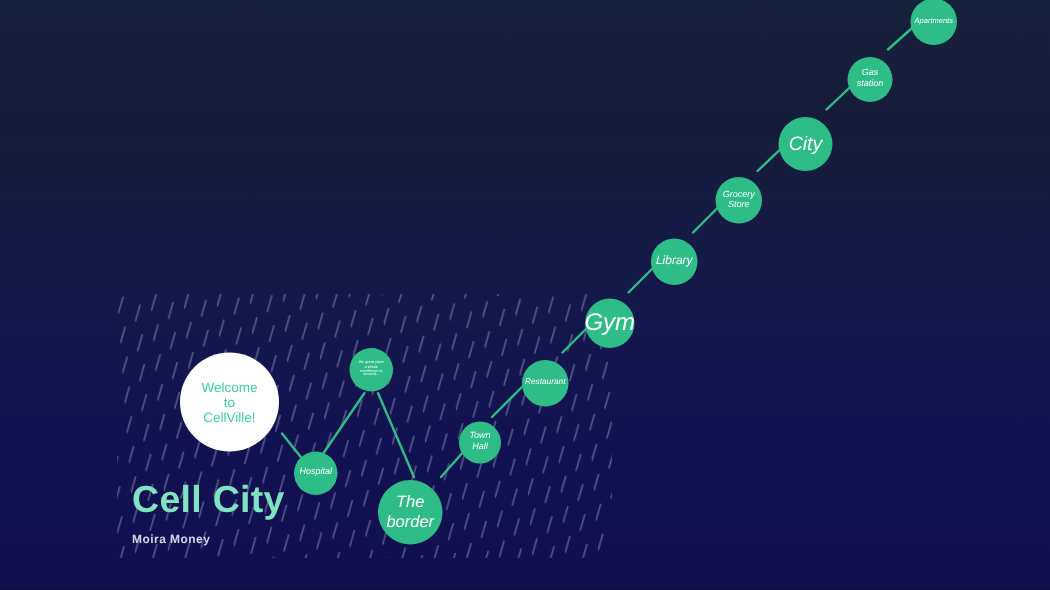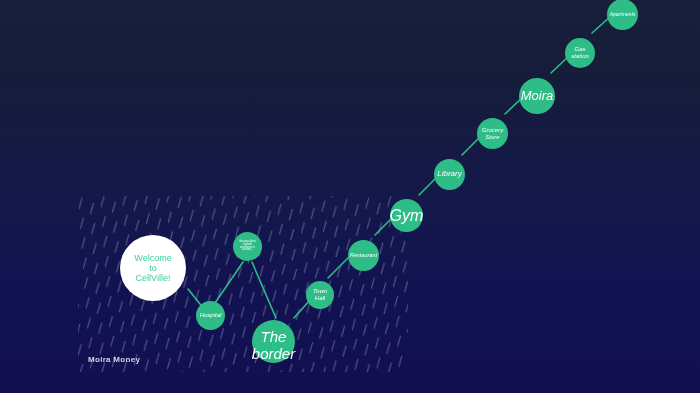--- a/index.html
+++ b/index.html
@@ -73,44 +73,45 @@
   <div id="node-layer">
       <div class="node white" style="left: 120px; top: 235px; width: 66px; height: 66px; font-size: 9px; justify-content: center;">
         <span>Welcome<br>to<br>CellVille!</span>
       </div>
       <div class="node italic" style="left: 196px; top: 301px; width: 29px; height: 29px; font-size: 6px;">
         <span>Hospital</span>
       </div>
       <div class="node" style="left: 233px; top: 232px; width: 29px; height: 29px; font-size: 2.6px;">
         <span>the great plant<br>a whole<br>excellence is<br>second...</span>
       </div>
-      <div class="node italic" style="left: 252px; top: 320px; width: 43px; height: 43px; font-size: 15px; align-items: flex-end;">
+      <div class="node italic" style="left: 252px; top: 320px; width: 43px; height: 43px; font-size: 11px;">
         <span>The<br>border</span>
       </div>
       <div class="node italic" style="left: 306px; top: 281px; width: 28px; height: 28px; font-size: 6px;">
         <span>Town<br>Hall</span>
       </div>
       <div class="node italic" style="left: 348px; top: 240px; width: 31px; height: 31px; font-size: 5.5px;">
         <span>Restaurant</span>
       </div>
       <div class="node italic" style="left: 390px; top: 199px; width: 33px; height: 33px; font-size: 16px;">
         <span>Gym</span>
       </div>
       <div class="node italic" style="left: 434px; top: 159px; width: 31px; height: 31px; font-size: 8px; align-items: center;">
         <span>Library</span>
       </div>
       <div class="node italic" style="left: 477px; top: 118px; width: 31px; height: 31px; font-size: 6px;">
         <span>Grocery<br>Store</span>
       </div>
       <div class="node italic" style="left: 519px; top: 78px; width: 36px; height: 36px; font-size: 13px;">
-        <span>Moira</span>
+        <span>City</span>
       </div>
       <div class="node italic" style="left: 565px; top: 38px; width: 30px; height: 30px; font-size: 6px;">
         <span>Gas<br>station</span>
       </div>
       <div class="node italic" style="left: 607px; top: -1px; width: 31px; height: 31px; font-size: 5px;">
         <span>Apartments</span>
       </div>
     </div>
 
+  <div id="title">Cell City</div>
   <div id="author">Moira Money</div>
 
 </div>
 
 </body></html>

